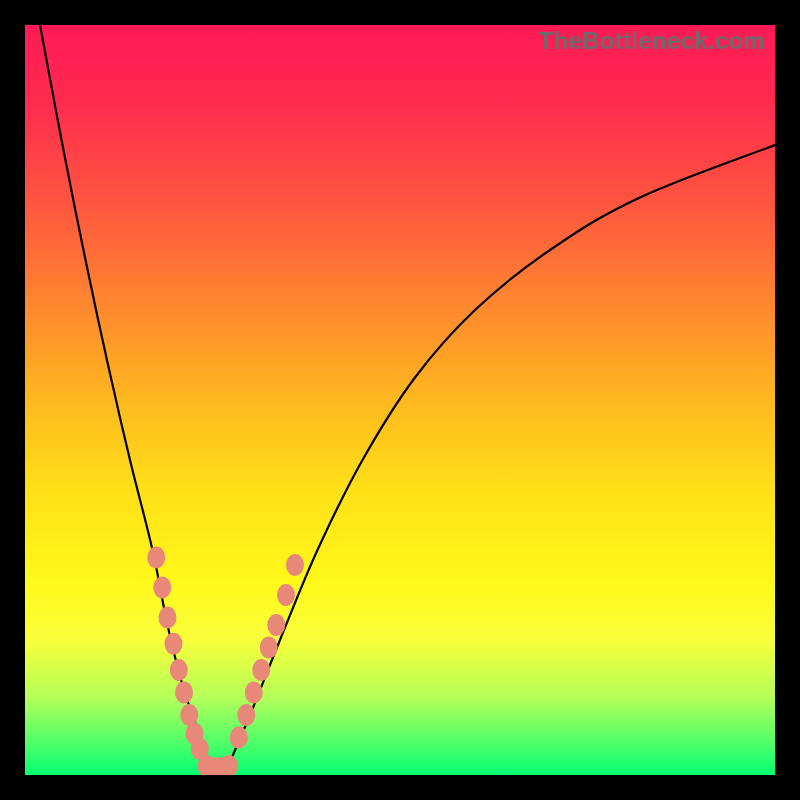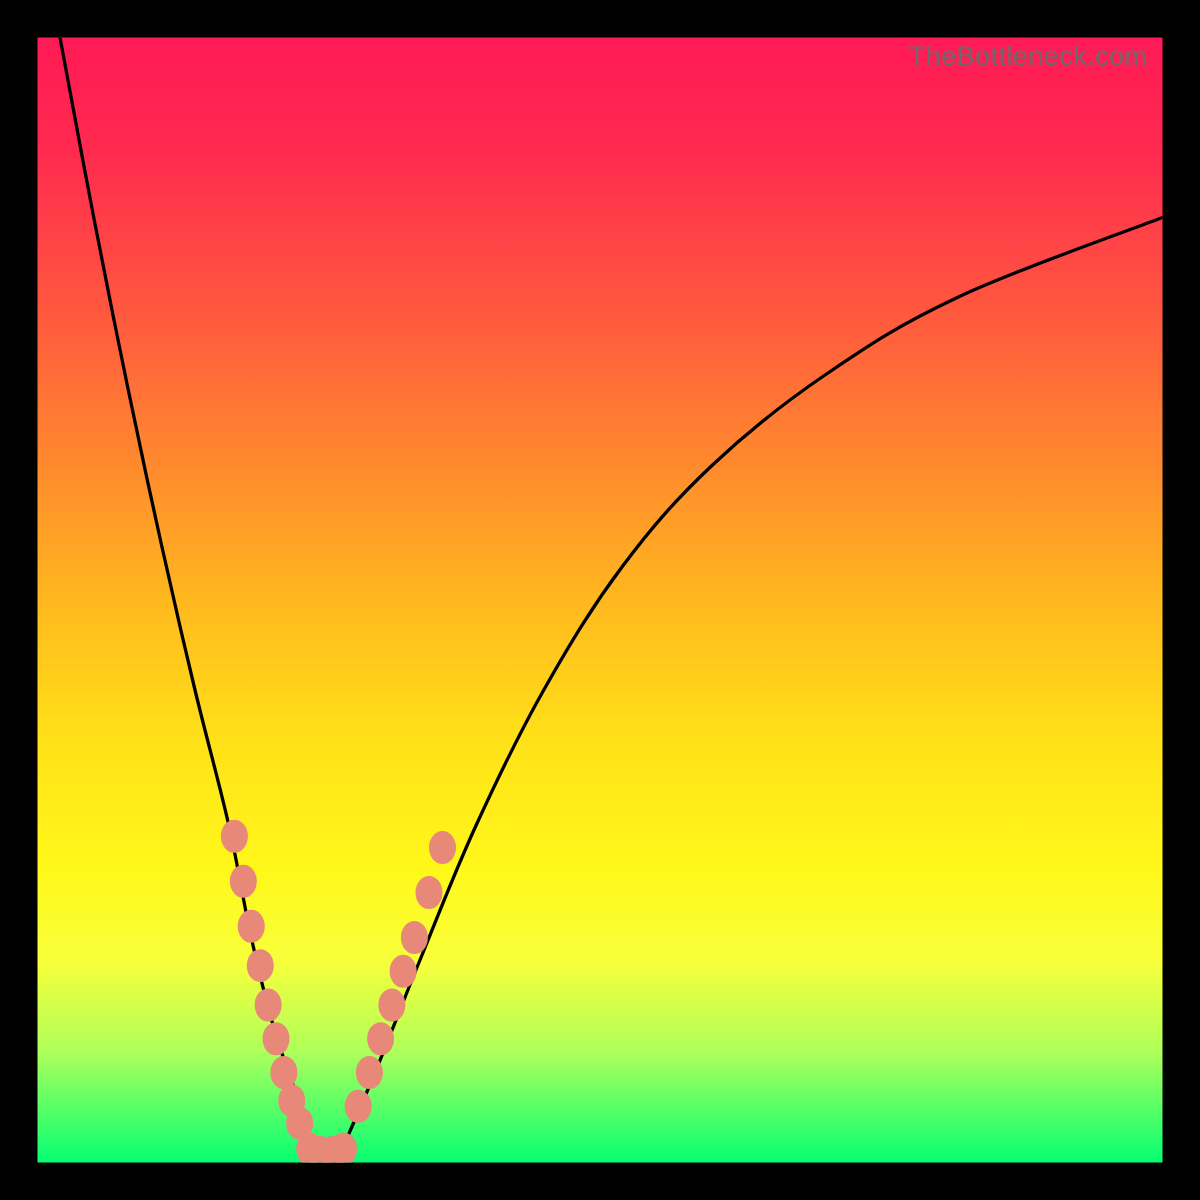--- a/index.html
+++ b/index.html
@@ -36,22 +36,22 @@
     left: 0;
     top: 0;
     width: 750px;
     height: 750px;
   }
   .watermark {
     position: absolute;
     top: 2px;
     right: 10px;
     color: #6b6b6b;
-    font-size: 18px;
-    font-weight: 400;
+    font-size: 24px;
+    font-weight: 700;
     letter-spacing: 0.3px;
     user-select: none;
   }
 </style>
 </head>
 <body>
 
 <div class="frame">
   <div class="watermark">TheBottleneck.com</div>
   <svg class="plot-svg" viewBox="0 0 750 750">

